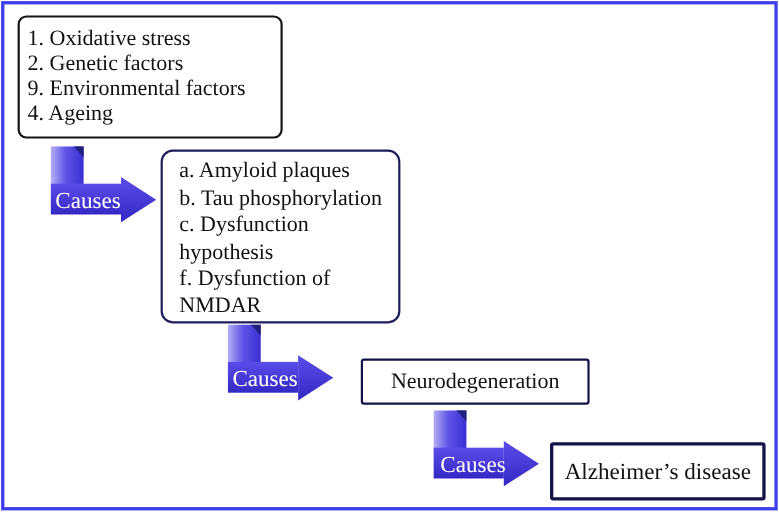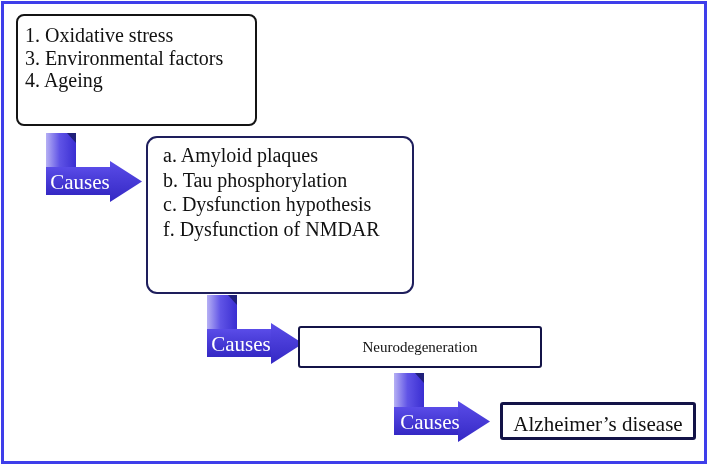--- a/index.html
+++ b/index.html
@@ -12,52 +12,53 @@
     position:absolute; left:1px; top:1px; right:1px; bottom:1px;
     border:3px solid #3e3eea; pointer-events:none;
   }
   .box { position:absolute; background:#ffffff; box-sizing:border-box; }
   .box-risk {
     left:16px; top:14px; width:241px; height:112px;
     border:2.5px solid #141414; border-radius:8px;
     padding:8px 0 0 7px; font-size:20px; line-height:22.6px;
   }
   .box-mech {
-    left:146px; top:136px; width:268px; height:158px;
+    left:146px; top:136px; width:218px; height:158px;
     border:2.5px solid #1e1e5c; border-radius:11px;
     padding:5px 0 0 15px; font-size:20px; line-height:24.6px;
   }
   .box-neuro {
-    left:298px; top:326px; width:244px; height:42px;
+    left:328px; top:326px; width:208px; height:42px;
     border:2.5px solid #131347; border-radius:3px;
-    display:flex; align-items:center; justify-content:center; font-size:15px;
+    display:flex; align-items:center; justify-content:center; font-size:20px;
   }
   .box-alz {
-    left:500px; top:402px; width:196px; height:38px;
+    left:500px; top:402px; width:196px; height:53px;
     border:3px solid #131347; border-radius:3px;
-    display:flex; align-items:flex-end; justify-content:center; font-size:21px;
+    display:flex; align-items:center; justify-content:center; font-size:21px;
   }
   .arrow { position:absolute; width:96px; height:71px; }
   .arrow-1 { left:46px;  top:133px; }
   .arrow-2 { left:207px; top:295px; }
   .arrow-3 { left:394px; top:373px; }
   svg text {
     font-family:"Liberation Serif","DejaVu Serif",serif;
     font-size:21px; fill:#ffffff;
   }
 </style>
 </head>
 <body>
 
 <div class="canvas">
   <div class="frame"></div>
 
   <div class="box box-risk">
     <div>1. Oxidative stress</div>
-    <div>3. Environmental factors</div>
+    <div>2. Genetic factors</div>
+    <div>9. Environmental factors</div>
     <div>4. Ageing</div>
   </div>
 
   <svg class="arrow arrow-1" viewBox="0 0 96 71">
     <defs>
       <linearGradient id="gv" x1="0" y1="0" x2="1" y2="0">
         <stop offset="0" stop-color="#b6b0f4"></stop>
         <stop offset="0.45" stop-color="#6054e6"></stop>
         <stop offset="1" stop-color="#3a2ed2"></stop>
       </linearGradient>

